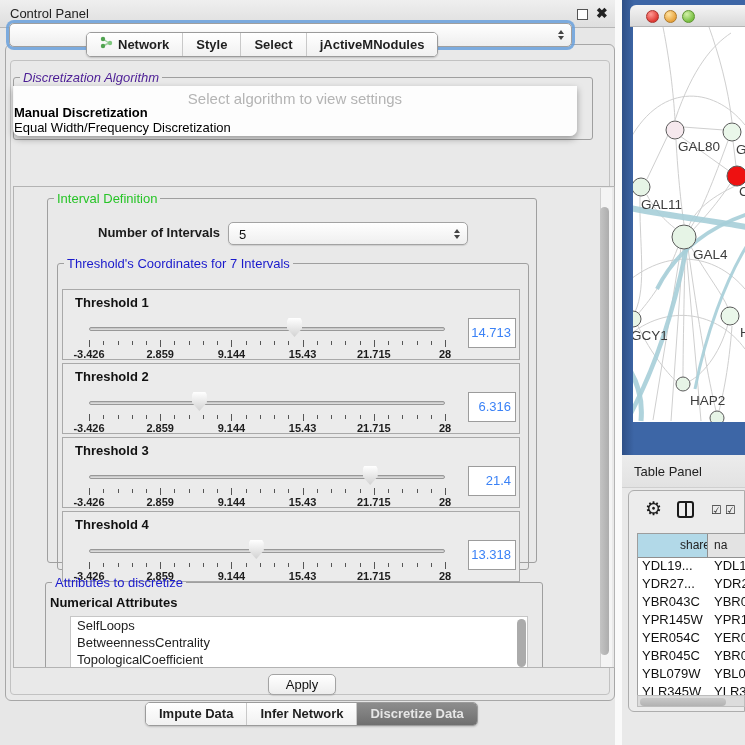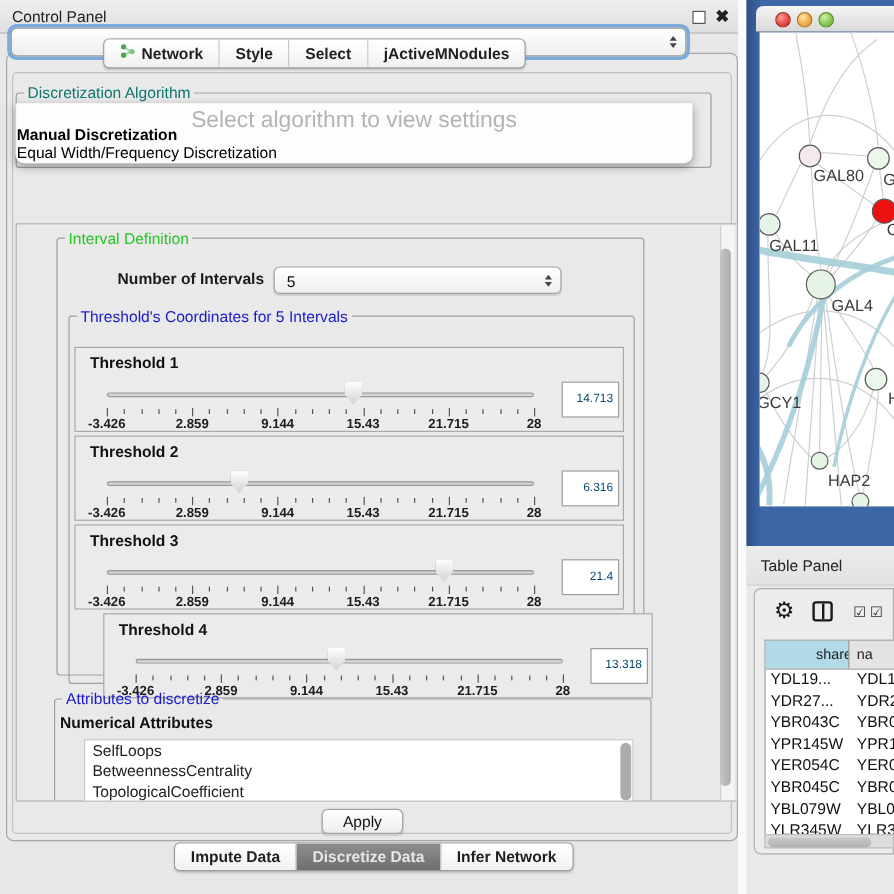--- a/index.html
+++ b/index.html
@@ -21,27 +21,27 @@
   #top-tabs { position:absolute; left:86px; top:32px; z-index:30; }
   #bottom-tabs { position:absolute; left:145px; top:702px; z-index:30; }
 
   #content-outer { position:absolute; left:5px; top:44px; width:610px; height:657px; border:1px solid #a7a7a7; border-radius:6px; background:#e9e9e9; }
   #content-inner { position:absolute; left:10px; top:60px; width:600px; height:635px; border:1px solid #c2c2c2; border-radius:4px; background:#e9e9e9; }
 
   fieldset { border:1px solid #9f9f9f; border-radius:3px; }
   legend { font-size:13px; padding:0 3px; margin-left:6px; }
 
   #disc-group { position:absolute; left:13px; top:70px; width:580px; height:70px; }
-  #disc-group legend { color:#0f766e; }
+  #disc-group legend { color:#4c1d95;font-style:italic; }
   #disc-combo { position:absolute; left:9px; top:23px; width:563px; height:24px; border-radius:5px; background:linear-gradient(#ffffff,#eeeeee); border:1px solid #9f9f9f; box-shadow:0 0 0 3px rgba(105,160,220,.85); }
 
   
   #algo-popup { position:absolute; left:13px; top:86px; width:564px; height:50px; z-index:20;
     background:rgba(255,255,255,.9); border-radius:0 0 7px 7px; box-shadow:0 3px 7px rgba(0,0,0,.35); }
-  #algo-hint { position:absolute; left:0; right:0; top:4px; text-align:center; color:#b4b4b4; font-size:19px; }
+  #algo-hint { position:absolute; left:0; right:0; top:4px; text-align:center; color:#b4b4b4; font-size:15px; }
   .algo-opt { position:absolute; left:1px; font-size:13px; color:#000; white-space:nowrap; }
   #algo-opt-0 { top:19px; font-weight:700; }
   #algo-opt-1 { top:34px; }
 
   #tabledata-group { position:absolute; left:18px; top:134px; width:575px; height:49px; }
   #tabledata-group legend { color:#2c2c2c; }
 
   .combo { position:relative; border:1px solid #a3a3a3; border-radius:5px; background:linear-gradient(#ffffff,#efefef); box-shadow:0 1px 1px rgba(0,0,0,.12); }
   .combo .val { position:absolute; left:10px; top:4px; font-size:13px; color:#111; }
   .stepper { position:absolute; right:7px; top:50%; transform:translateY(-50%); display:flex; flex-direction:column; gap:2px; }
@@ -64,21 +64,21 @@
 
   .thr-box { position:absolute; left:4px; width:458px; height:71px; border:1px solid #a9a9a9; background:#ebebeb; }
   .thr-title { position:absolute; left:12px; top:5px; font-weight:700; font-size:13px; color:#111; }
   .slider { position:absolute; left:0; top:0; width:100%; height:100%; }
   .track { position:absolute; left:26px; top:37px; width:356px; height:4px; border:1px solid #989898; border-radius:3px; background:linear-gradient(#c0c0c0,#e3e3e3); }
   .thumb { position:absolute; top:28px; width:15px; height:19px; background:linear-gradient(#ffffff,#d2d2d2); clip-path:polygon(10% 0,90% 0,100% 14%,100% 55%,50% 100%,0 55%,0 14%); filter:drop-shadow(0 0 0.6px #777); }
   .tick { position:absolute; width:1px; background:#555; top:50px; }
   .tick.minor { height:4px; top:51px; }
   .tick.major { height:7px; }
   .tick-label { position:absolute; top:58px; transform:translateX(-50%); font-size:11px; font-weight:700; color:#1d1d1d; white-space:nowrap; }
-  .thr-value { position:absolute; left:405px; top:28px; width:48px; height:30px; background:#fff; border:1px solid #9c9c9c; font-size:10px; color:#0c4a6e; text-align:right; line-height:28px; padding-right:4px; }
+  .thr-value { position:absolute; left:405px; top:28px; width:48px; height:30px; background:#fff; border:1px solid #9c9c9c; font-size:13px; color:#3b82f6; text-align:right; line-height:28px; padding-right:4px; }
 
   #attr-group { position:absolute; left:31px; top:388px; width:498px; height:100px; }
   #attr-group legend { color:#1a1acc; }
   #attr-subtitle { position:absolute; left:4px; top:5px; font-weight:700; font-size:13px; color:#111; }
   #attr-list { position:absolute; left:24px; top:26px; width:458px; height:56px; background:#fff; border:1px solid #c6c6c6; overflow:hidden; }
   .attr-item { padding:1px 0 1px 6px; font-size:13px; color:#222; white-space:nowrap; }
   #attr-scroll { position:absolute; right:1px; top:2px; width:9px; height:48px; background:#ababab; border-radius:5px; }
 
   #apply-btn { position:absolute; left:268px; top:674px; width:68px; height:21px; border:1px solid #a3a3a3; border-radius:5px; background:linear-gradient(#ffffff,#ededed); font-size:13px; color:#111; text-align:center; line-height:19px; box-shadow:0 1px 1px rgba(0,0,0,.12); }
 
@@ -174,21 +174,21 @@
       <legend>Interval Definition</legend>
       <span id="num-label">Number of Intervals</span>
       <div id="num-combo" class="combo">
         <span class="val">5</span>
         <span class="stepper">
             <i class="up"></i>
             <i class="dn"></i>
           </span>
       </div>
       <fieldset id="thr-group">
-        <legend>Threshold's Coordinates for 5 Intervals</legend>
+        <legend>Threshold's Coordinates for 7 Intervals</legend>
         <div id="thr-container">
             <div class="thr-box" style="top: 18px;">
               <span class="thr-title">Threshold 1</span>
               <div class="slider">
                 <div class="track"></div>
                 <span class="tick major" style="left:26.0px"></span>
                 <span class="tick minor" style="left:40.2px"></span>
                 <span class="tick minor" style="left:54.5px"></span>
                 <span class="tick minor" style="left:68.7px"></span>
                 <span class="tick minor" style="left:83.0px"></span>
@@ -296,21 +296,21 @@
                 <span class="tick-label" style="left:26.0px">-3.426</span>
                 <span class="tick-label" style="left:97.2px">2.859</span>
                 <span class="tick-label" style="left:168.4px">9.144</span>
                 <span class="tick-label" style="left:239.6px">15.43</span>
                 <span class="tick-label" style="left:310.8px">21.715</span>
                 <span class="tick-label" style="left:382.0px">28</span>
                 <span class="thumb" style="left:299.7px"></span>
               </div>
               <span class="thr-value">21.4</span>
             </div>
-            <div class="thr-box" style="top: 240px; margin-left: 24px;">
+            <div class="thr-box" style="top: 240px;">
               <span class="thr-title">Threshold 4</span>
               <div class="slider">
                 <div class="track"></div>
                 <span class="tick major" style="left:26.0px"></span>
                 <span class="tick minor" style="left:40.2px"></span>
                 <span class="tick minor" style="left:54.5px"></span>
                 <span class="tick minor" style="left:68.7px"></span>
                 <span class="tick minor" style="left:83.0px"></span>
                 <span class="tick major" style="left:97.2px"></span>
                 <span class="tick minor" style="left:111.4px"></span>
@@ -362,25 +362,25 @@
         <div id="vscroll-thumb"></div>
       </div>
   </div>
 
   <div id="apply-btn">Apply</div>
 
   <div id="bottom-tabs" class="seg">
     <div class="tab">
         <span>Impute Data</span>
       </div>
+    <div class="tab">
+        <span>Infer Network</span>
+      </div>
     <div class="tab active">
         <span>Discretize Data</span>
-      </div>
-    <div class="tab">
-        <span>Infer Network</span>
       </div>
   </div>
 </div>
 
 <div id="divider"></div>
 
 <div id="net-window">
   <div id="net-titlebar">
     <span class="light" id="light-red"></span>
     <span class="light" id="light-yellow"></span>

